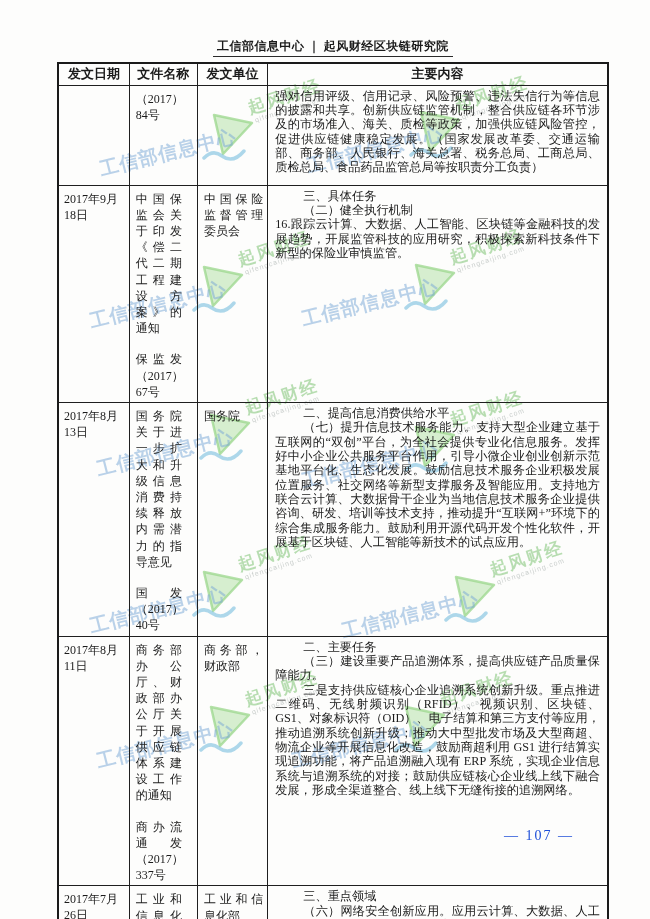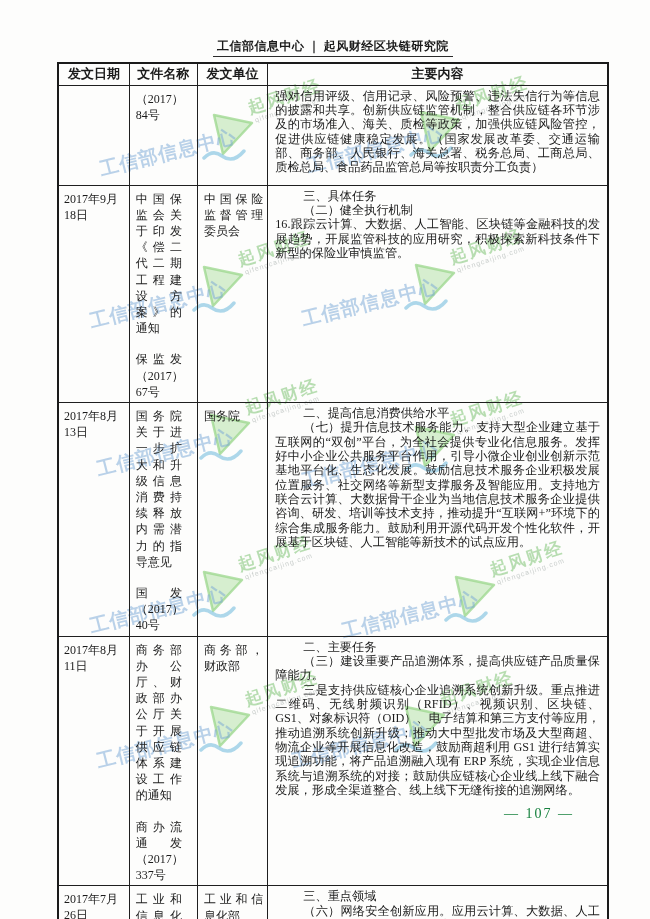--- a/index.html
+++ b/index.html
@@ -38,22 +38,22 @@
   #page-header {
     position:absolute; top:36px; left:8px; width:100%;
     text-align:center; z-index:2;
   }
   #page-header span {
     font-size:12px; font-weight:bold;
     border-bottom:1px solid #2a2a2a; padding:0 4px 3px 4px;
     letter-spacing:0.5px;
   }
   #page-footer {
-    position:absolute; top:806px; right:76px;
-    font-size:14px; letter-spacing:2px; z-index:2; color:#15803d;
+    position:absolute; top:828px; right:76px;
+    font-size:14px; letter-spacing:2px; z-index:2; color:#1d4ed8;
   }
   
   #doc-table {
     position:absolute; left:57px; top:62px; width:552px; z-index:1;
     border-collapse:collapse; table-layout:fixed;
     border:2px solid #1a1a1a;
     background:transparent;
   }
   #doc-table th, #doc-table td {
     border:1px solid #1f1f1f;

